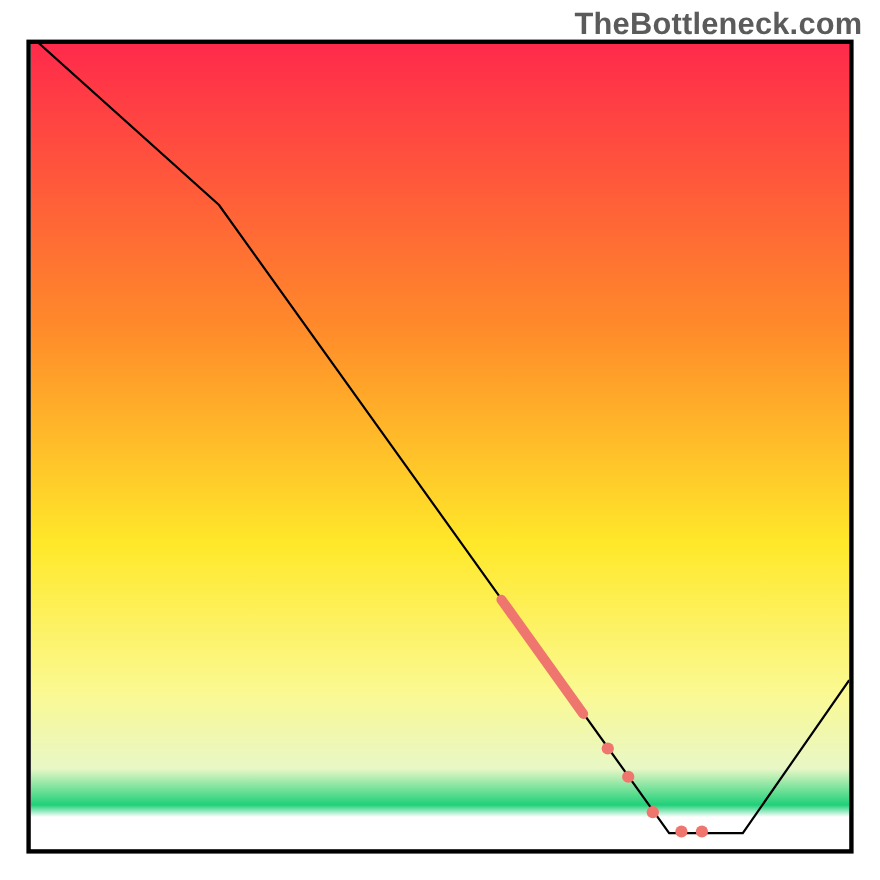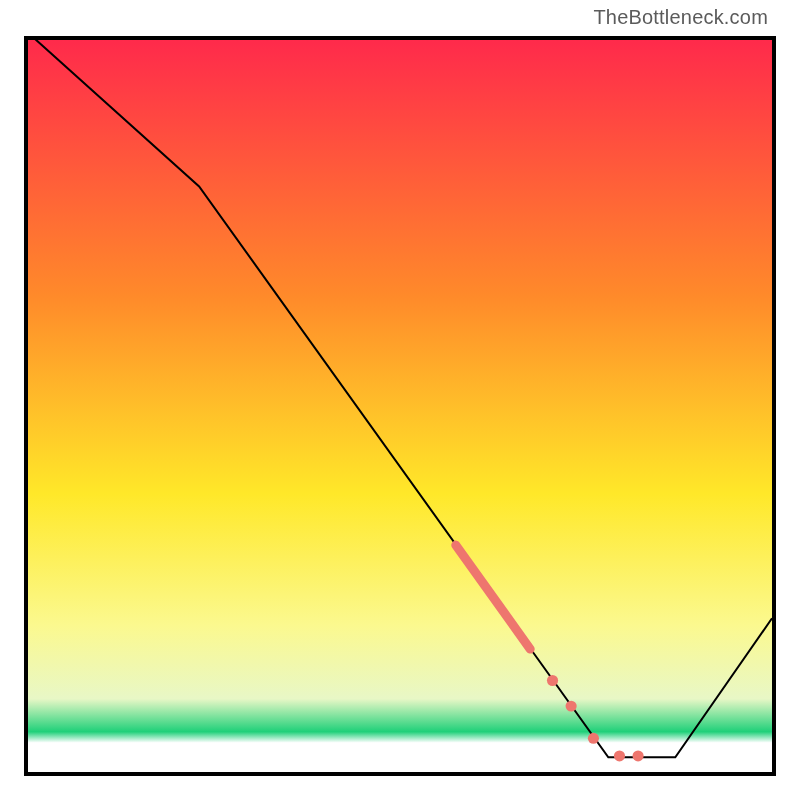--- a/index.html
+++ b/index.html
@@ -13,24 +13,24 @@
   }
   .frame {
     position: relative;
     width: 800px;
     height: 800px;
     box-sizing: border-box;
   }
   .watermark {
     position: absolute;
     top: 6px;
-    right: 32px;
+    right: 16px;
     color: #5b5b5b;
-    font-size: 20px;
-    font-weight: 400;
+    font-size: 28px;
+    font-weight: 700;
     letter-spacing: 0.2px;
     z-index: 5;
   }
   .plot-outer {
     position: absolute;
     left: 24px;
     top: 36px;
     width: 752px;
     height: 740px;
     border: 4px solid #000;

